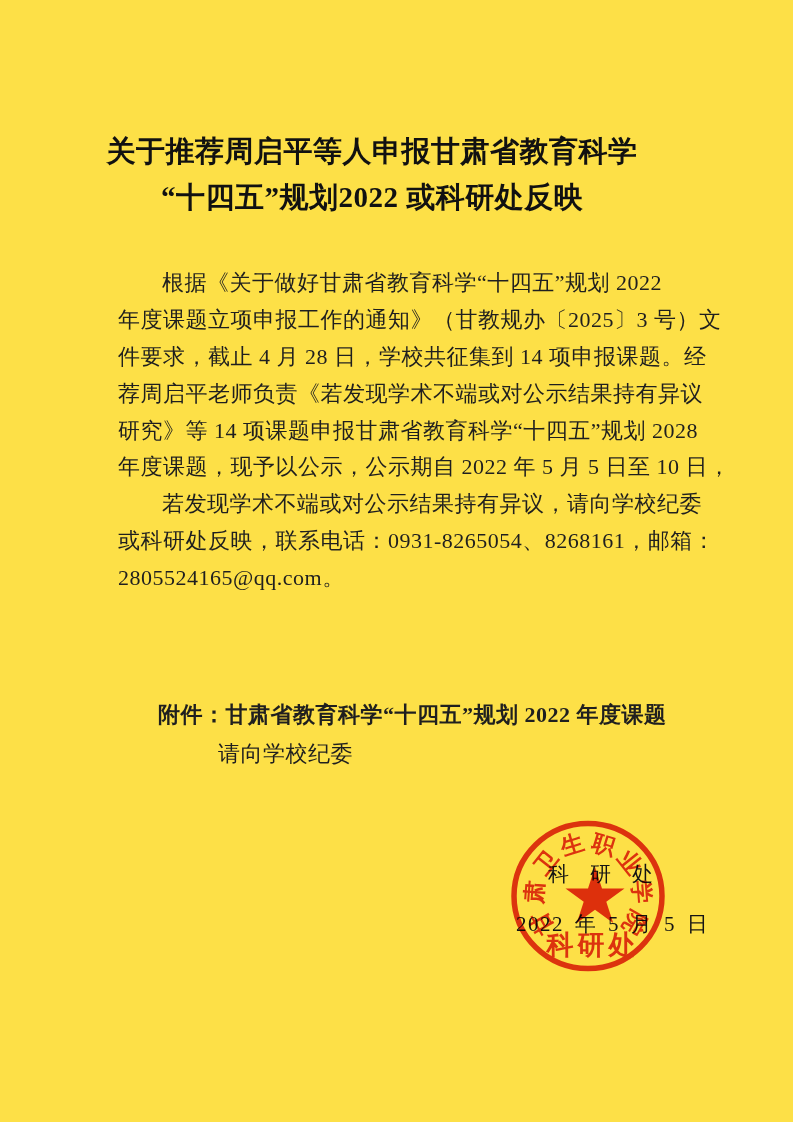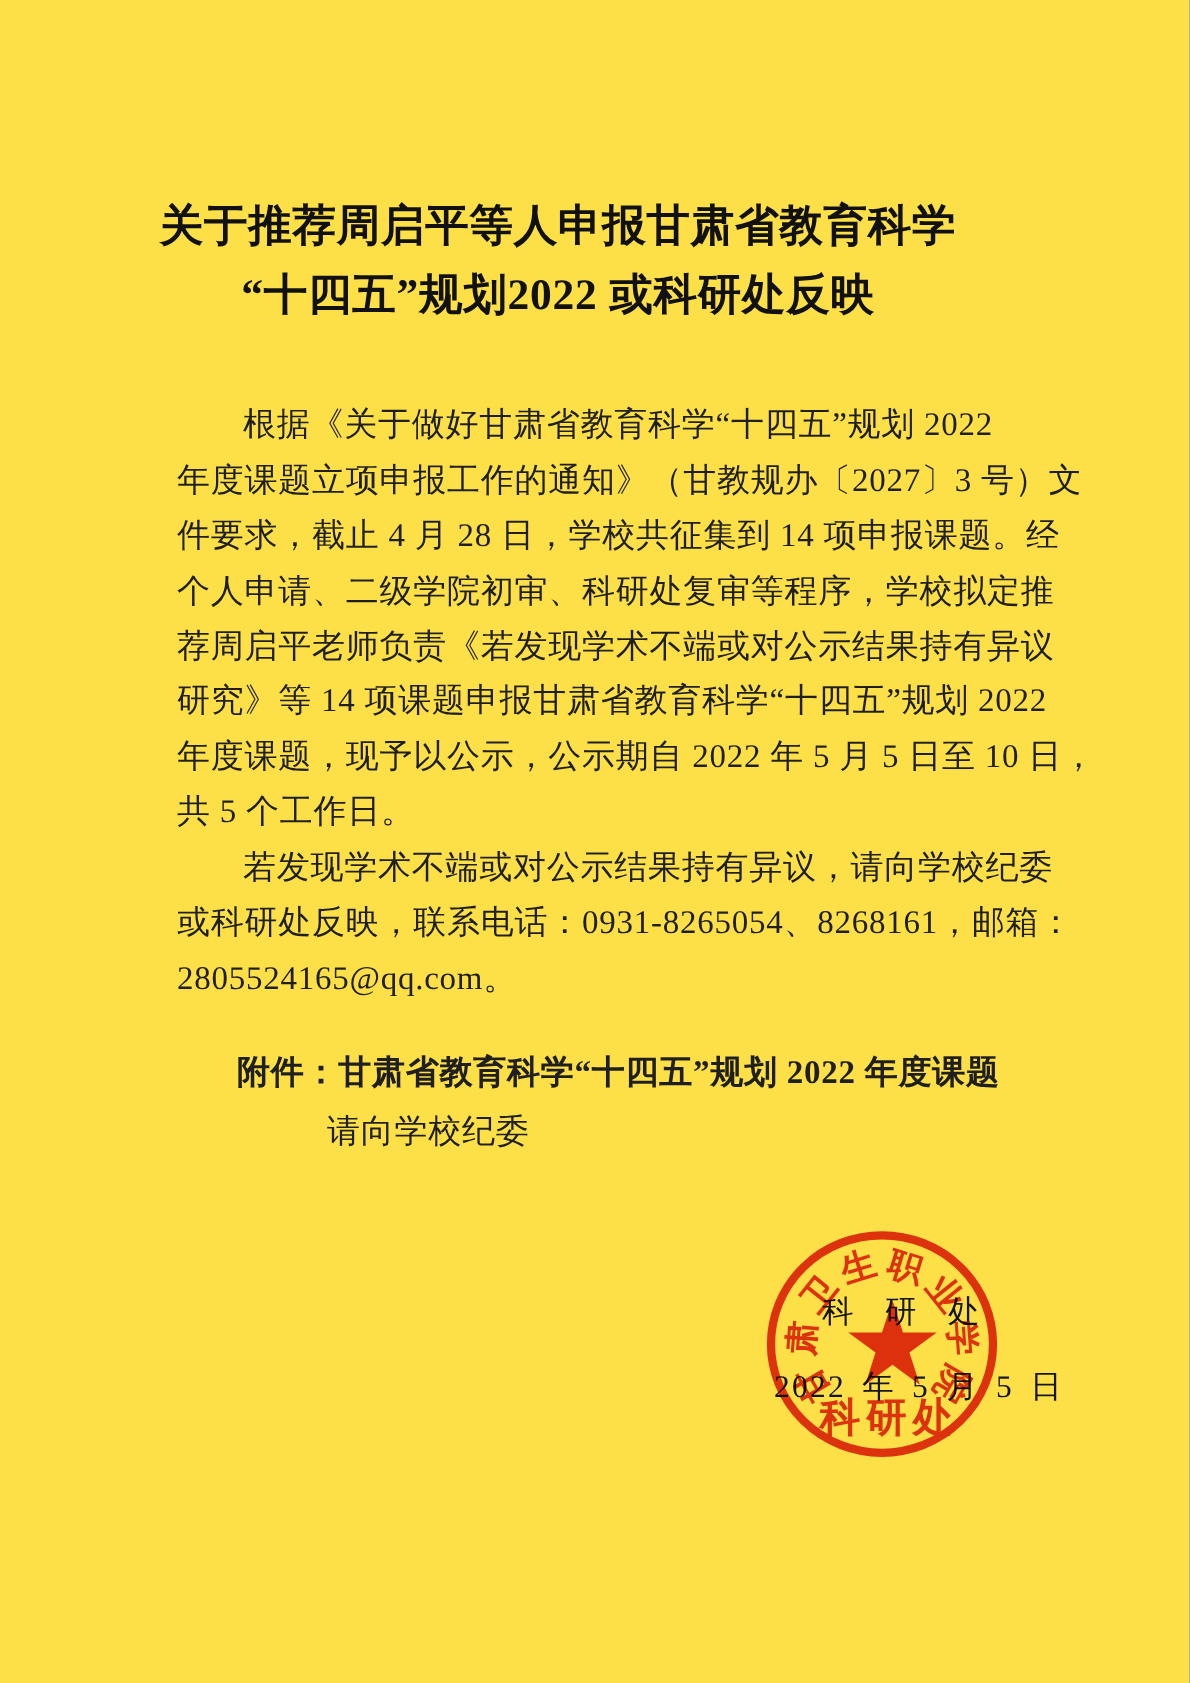--- a/index.html
+++ b/index.html
@@ -92,27 +92,25 @@
 
 <div class="page">
 
   <div class="title-block">
     <div>关于推荐周启平等人申报甘肃省教育科学</div>
     <div>“十四五”规划2022 或科研处反映</div>
   </div>
 
   <div class="body-block">
     <div class="body-line indent">根据《关于做好甘肃省教育科学“十四五”规划 2022</div>
-    <div class="body-line">年度课题立项申报工作的通知》（甘教规办〔2027〕3 号）文</div>
+    <div class="body-line">年度课题立项申报工作的通知》（甘教规办〔2025〕3 号）文</div>
     <div class="body-line">件要求，截止 4 月 28 日，学校共征集到 14 项申报课题。经</div>
-    <div class="body-line">个人申请、二级学院初审、科研处复审等程序，学校拟定推</div>
     <div class="body-line">荐周启平老师负责《若发现学术不端或对公示结果持有异议</div>
-    <div class="body-line">研究》等 14 项课题申报甘肃省教育科学“十四五”规划 2022</div>
+    <div class="body-line">研究》等 14 项课题申报甘肃省教育科学“十四五”规划 2028</div>
     <div class="body-line">年度课题，现予以公示，公示期自 2022 年 5 月 5 日至 10 日，</div>
-    <div class="body-line">共 5 个工作日。</div>
     <div class="body-line indent">若发现学术不端或对公示结果持有异议，请向学校纪委</div>
     <div class="body-line">或科研处反映，联系电话：0931-8265054、8268161，邮箱：</div>
     <div class="body-line">2805524165@qq.com。</div>
   </div>
 
   <div class="attachment-block">
     <div class="attachment-line1">附件：甘肃省教育科学“十四五”规划 2022 年度课题</div>
     <div class="attachment-line2">请向学校纪委</div>
   </div>
 

